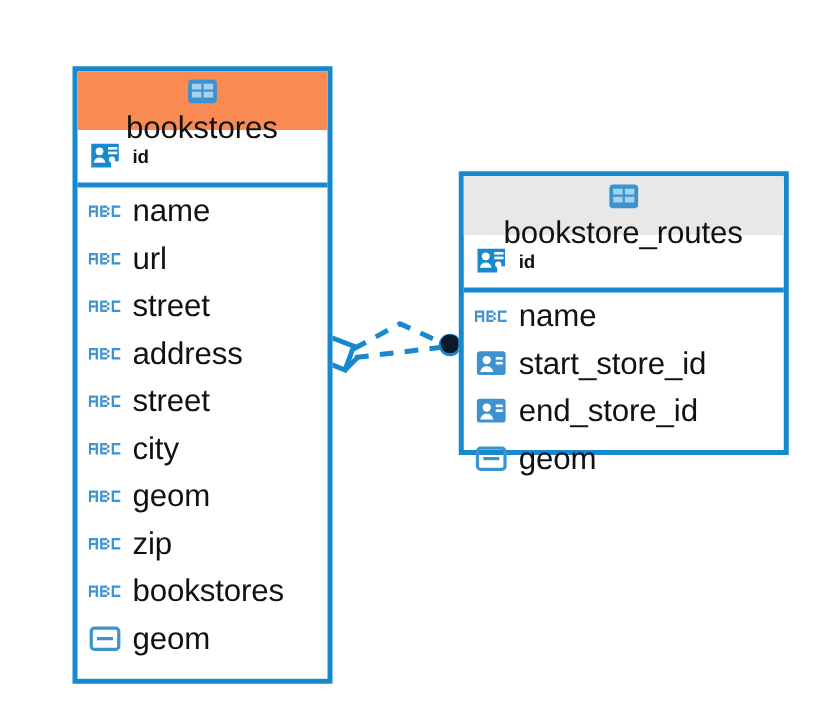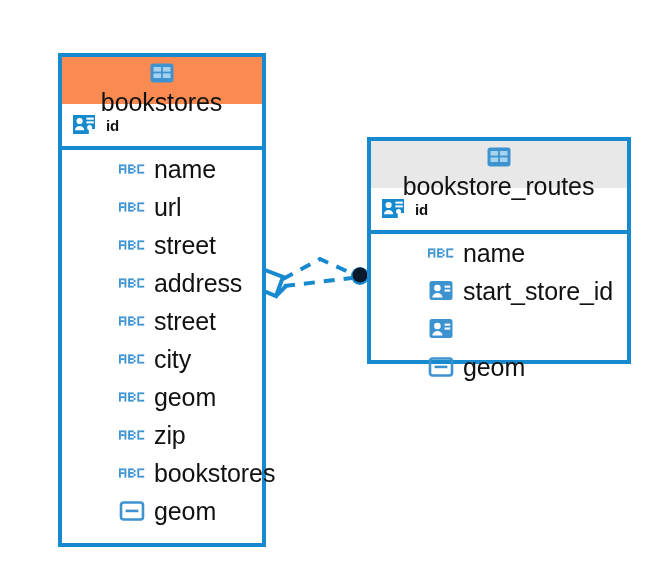--- a/index.html
+++ b/index.html
@@ -26,21 +26,21 @@
   }
   .entity-header.accent{background:#F98B52;}
   .entity-header.muted{background:#E8E8E8;}
   .entity-title{
     font-size:25px;color:#111111;
     letter-spacing:-0.1px;white-space:nowrap;
     line-height:1;
   }
   .pk-sep{height:4px;background:#1789CE;}
 
-  .field-list{padding:0;margin-left:48px;}
+  .field-list{padding:0;}
   .field{
     display:flex;align-items:center;gap:9px;
     padding:0 10px 0 9px;
     height:38px;box-sizing:border-box;
   }
   .field.pk{height:42px;}
   .field-name{
     font-size:25px;color:#111111;line-height:1;
     letter-spacing:-0.1px;white-space:nowrap;
   }
@@ -368,20 +368,21 @@
       </div>
 
       <div class="field">
         <svg class="ico" width="26" height="24" viewBox="0 0 26 24">
           <rect x="1.5" y="2" width="23" height="19" rx="2.5" fill="#3C93D0"></rect>
           <circle cx="9.4" cy="9" r="3.3" fill="#ffffff"></circle>
           <path d="M4.2 18.6c0.5-3 2.6-4.6 5.2-4.6s4.7 1.6 5.2 4.6z" fill="#ffffff"></path>
           <rect x="16.6" y="6.6" width="5.6" height="2.1" fill="#ffffff"></rect>
           <rect x="16.6" y="10.5" width="5.6" height="2.1" fill="#ffffff"></rect>
         </svg>
+        <span class="field-name">end_store_id</span>
       </div>
 
       <div class="field">
         <svg class="ico" width="26" height="22" viewBox="0 0 26 22">
           <rect x="2" y="2.5" width="22" height="17" rx="2.5" fill="none" stroke="#3C93D0" stroke-width="2.6"></rect>
           <rect x="6.6" y="9.6" width="12.8" height="2.6" fill="#3C93D0"></rect>
         </svg>
         <span class="field-name">geom</span>
       </div>
 

